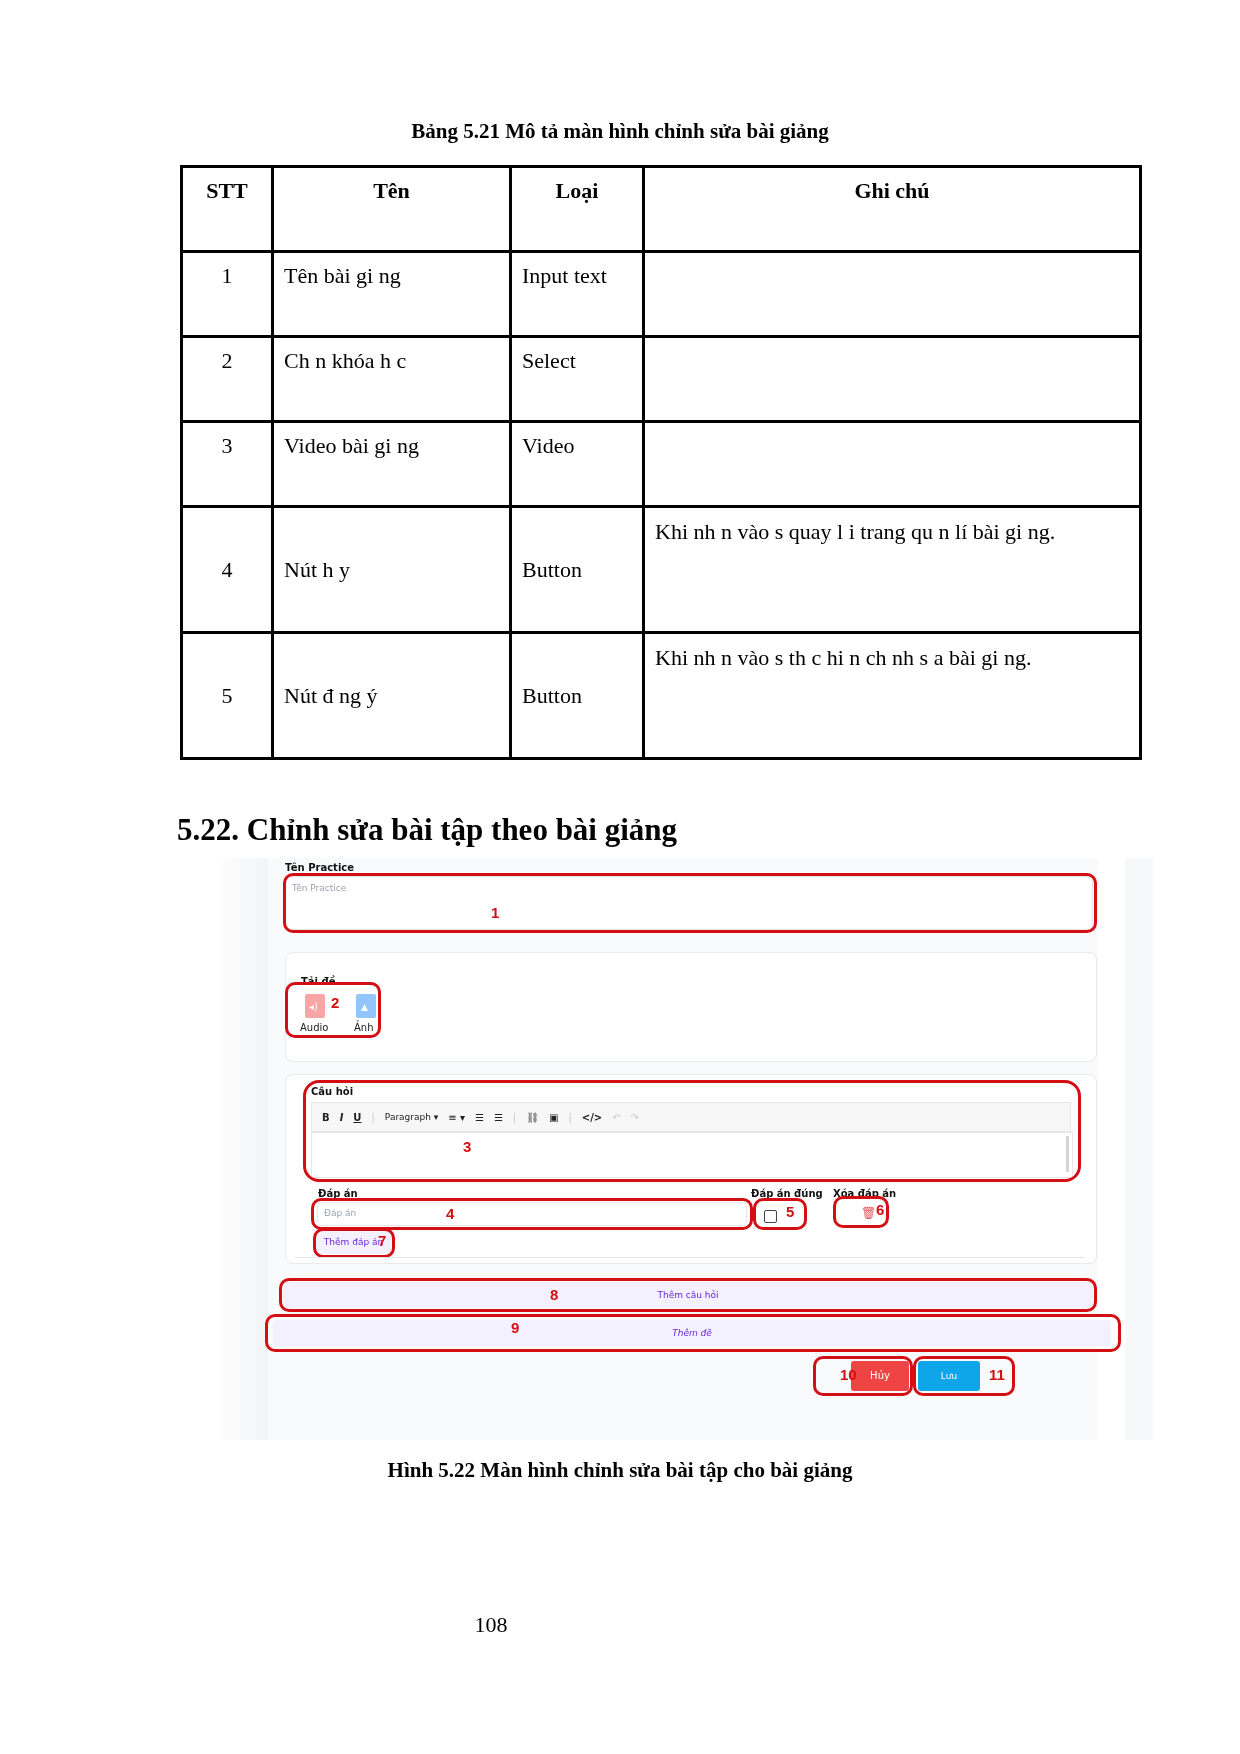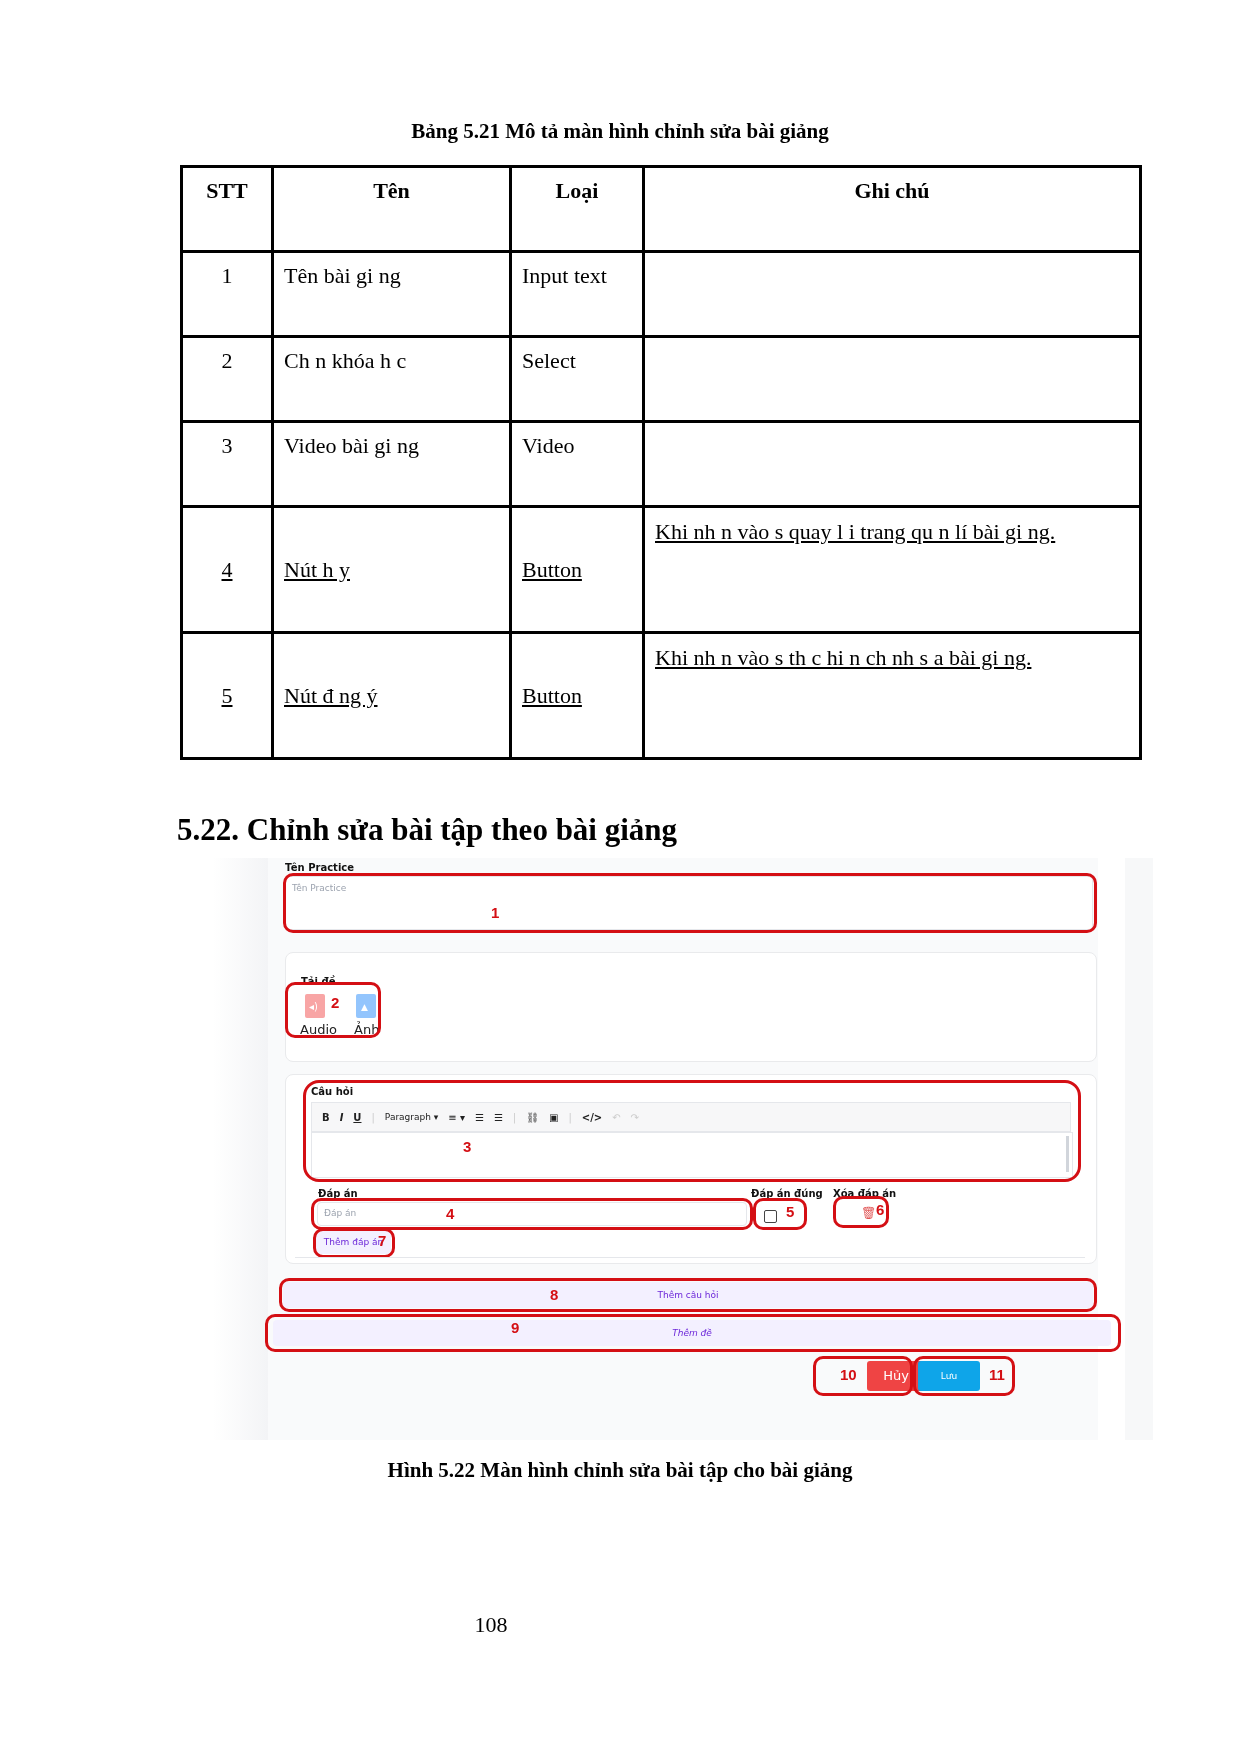--- a/index.html
+++ b/index.html
@@ -4,42 +4,42 @@
 <style>
   html,body{margin:0;padding:0;background:#fff;}
   body{width:1240px;height:1754px;position:relative;font-family:"Liberation Serif","DejaVu Serif",serif;color:#000;overflow:hidden;}
   .caption{position:absolute;left:0;width:1240px;text-align:center;font-weight:bold;font-size:21px;}
   table.desc{position:absolute;left:180px;top:165px;width:962px;border-collapse:collapse;font-size:22px;}
   table.desc td, table.desc th{border:3px solid #000;vertical-align:top;padding:10px 10px;}
   table.desc th{height:62px;font-weight:bold;font-size:22px;text-align:center;}
   table.desc td.stt{text-align:center;vertical-align:middle;}
   table.desc td.mid{vertical-align:middle;}
   table.desc tr.r1 td{height:62px;}
-  table.desc tr.r2 td{height:103px;text-decoration:underline;}
+  table.desc tr.r2 td{height:103px;}
   .note{line-height:44px;text-align:justify;}
   .section-title{position:absolute;left:177px;top:812px;font-size:31px;font-weight:bold;}
   .pagenum{position:absolute;left:0;width:982px;top:1612px;text-align:center;font-size:22px;}
 
   
   .shot{position:absolute;left:213px;top:858px;width:940px;height:582px;background:#fff;font-family:"DejaVu Sans","Liberation Sans",sans-serif;}
   .shot .leftstrip{position:absolute;left:0;top:0;width:55px;height:582px;background:linear-gradient(90deg,#fff,#f3f4f6);}
   .shot .rightstrip{position:absolute;right:0;top:0;width:28px;height:582px;background:#f7f8f9;}
   .shot .main{position:absolute;left:55px;top:0;width:830px;height:582px;background:#f9fafb;}
   .lbl{position:absolute;font-size:10px;font-weight:bold;color:#111;}
   .input{position:absolute;background:#fff;border:1px solid #e5e7eb;border-radius:4px;font-size:9px;color:#9ca3af;padding:6px 6px;box-sizing:border-box;}
   .card{position:absolute;background:#fff;border:1px solid #e9eaec;border-radius:8px;}
   .red{position:absolute;border:3px solid #d40f14;border-radius:10px;box-sizing:border-box;}
   .num{position:absolute;color:#d40f14;font-weight:bold;font-size:15px;font-family:"Liberation Sans",sans-serif;}
   .file{position:absolute;width:20px;height:24px;border-radius:2px;}
-  .filelbl{position:absolute;font-size:13px;color:#222;}
+  .filelbl{position:absolute;font-size:10px;color:#222;}
   .toolbar{position:absolute;background:#f7f7f8;border:1px solid #e5e7eb;display:flex;align-items:center;gap:10px;padding-left:10px;box-sizing:border-box;font-size:10px;color:#222;}
   .toolbar span{display:inline-block;}
   .editor{position:absolute;background:#fff;border:1px solid #e5e7eb;}
   .btn-soft{position:absolute;background:#f3f0ff;border-radius:4px;color:#6d28d9;font-size:9px;text-align:center;}
-  .btn-cancel{position:absolute;background:#ef4444;color:#fff;font-size:13px;border-radius:3px;text-align:center;margin-left:16px;}
+  .btn-cancel{position:absolute;background:#ef4444;color:#fff;font-size:10px;border-radius:3px;text-align:center;}
   .btn-save{position:absolute;background:#0ea5e9;color:#fff;font-size:9px;border-radius:3px;text-align:center;}
   .checkbox{position:absolute;width:11px;height:11px;border:1.5px solid #444;border-radius:2px;background:#fff;}
 </style>
 </head>
 <body>
 
 <div class="caption" style="top:119px;">Bảng 5.21 Mô tả màn hình chỉnh sửa bài giảng</div>
 
 <table class="desc">
   <tbody>

